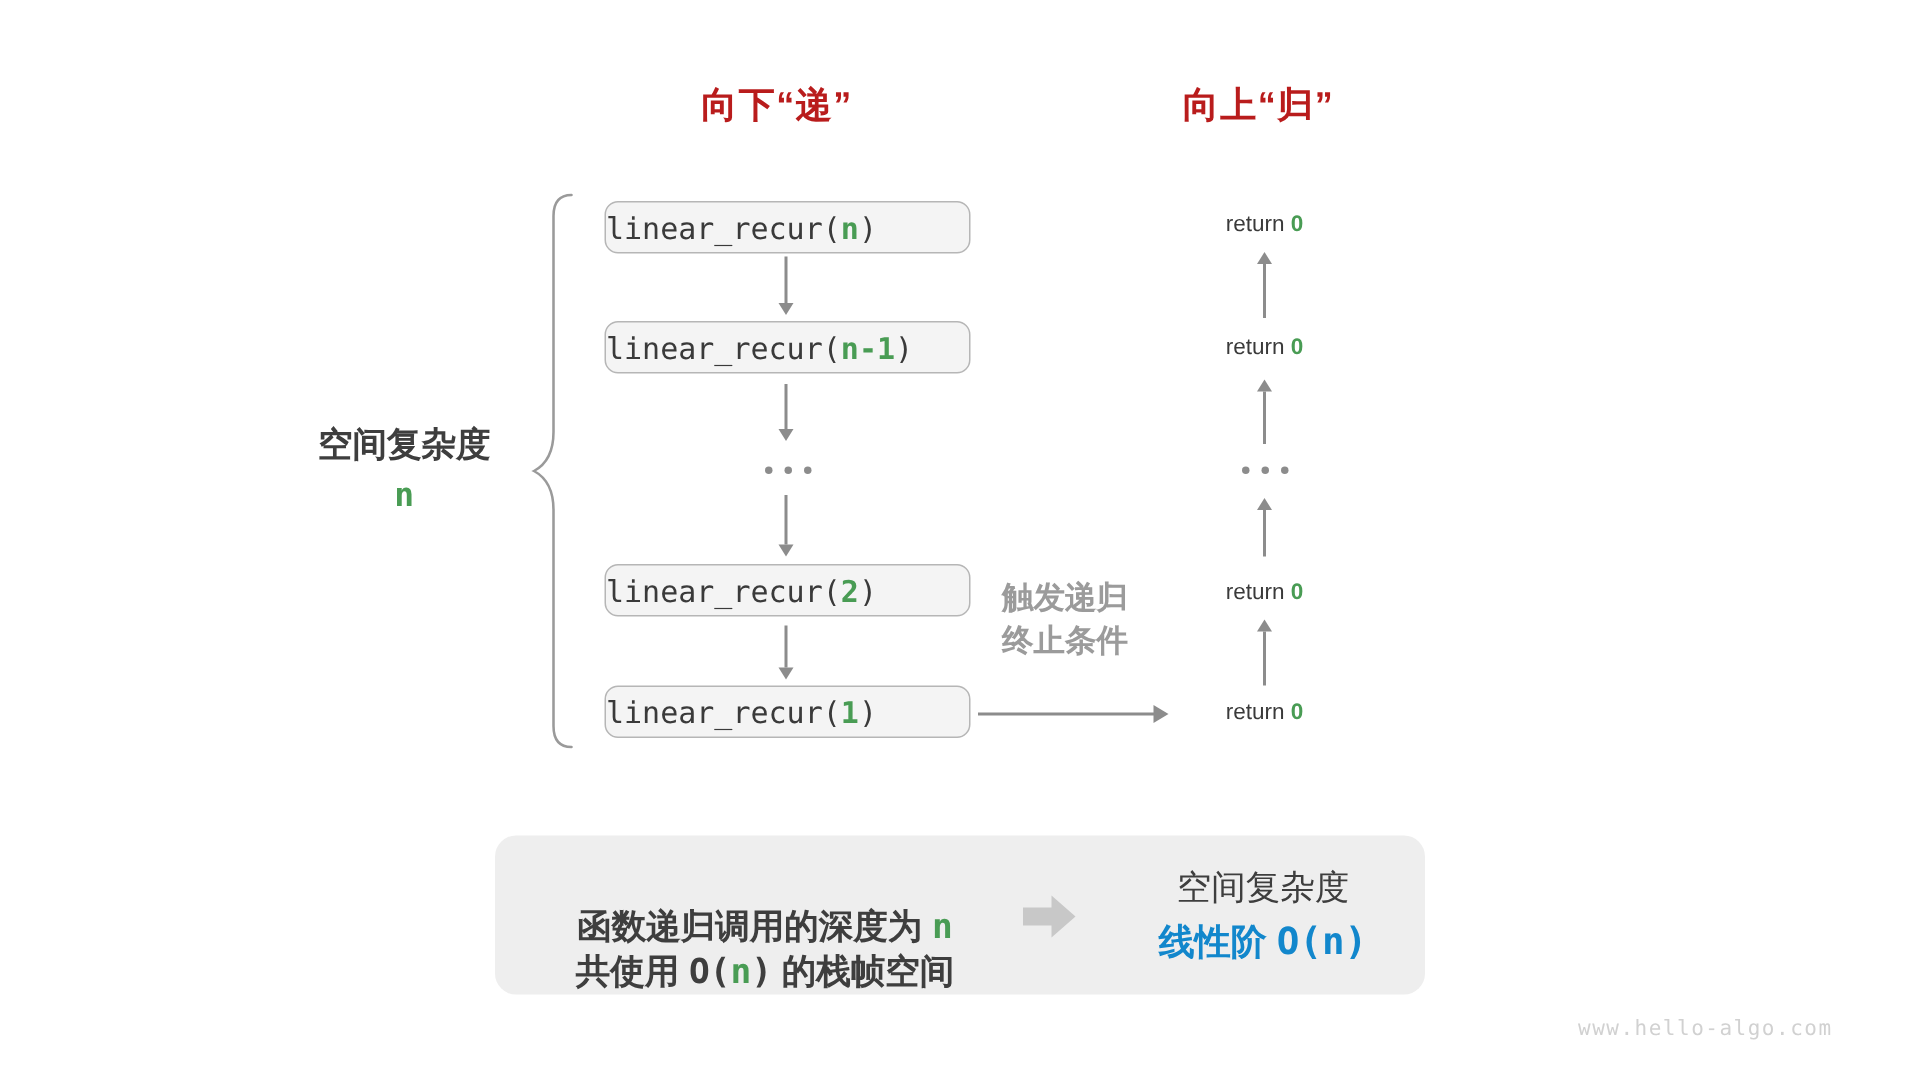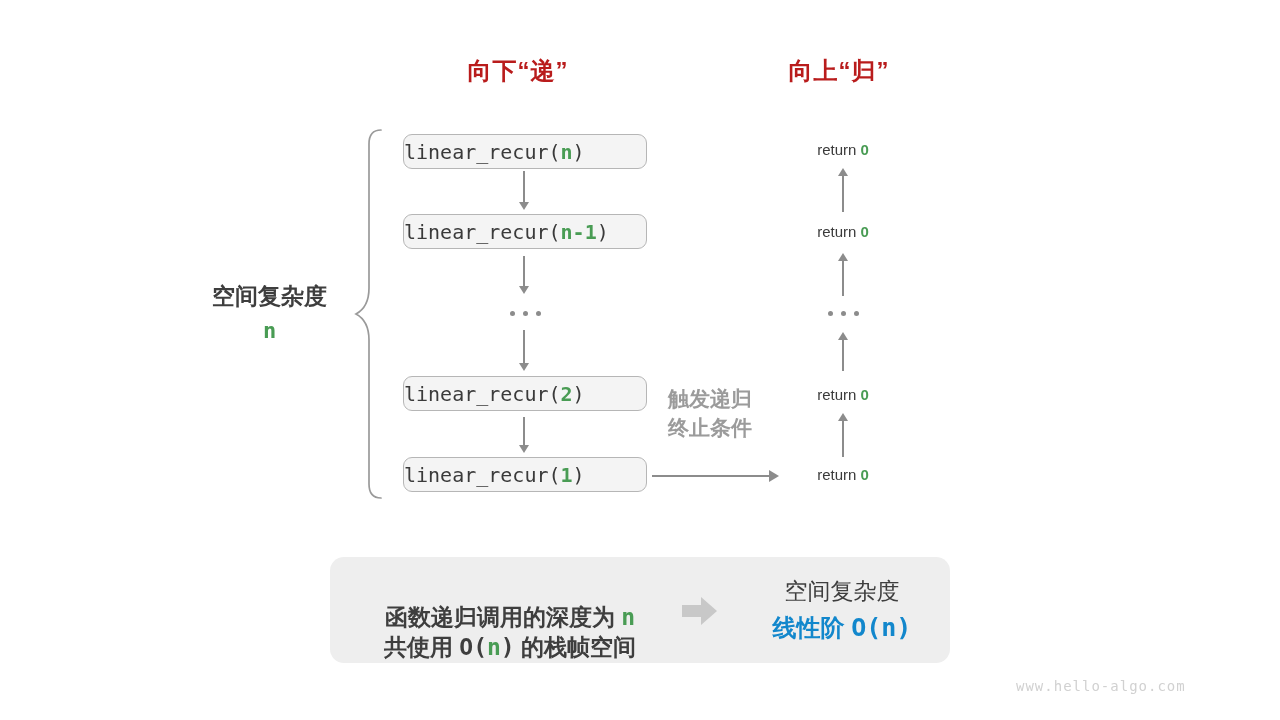--- a/index.html
+++ b/index.html
@@ -83,21 +83,21 @@
   #summary-panel{left:330px;top:557px;width:620px;height:106px;background:#eeeeee;border-radius:14px;}
   .sum-line{width:340px;left:340px;font-size:23px;font-weight:600;color:#3e3e3e;white-space:pre;}
   #sum-line1{top:578px;margin-top:24px;} #sum-line2{top:632px;}
   .mono{font-family:"DejaVu Sans Mono","Liberation Mono",monospace;}
   .green{color:#499c54;font-weight:bold;}
   #result-title{left:742px;top:576px;width:200px;font-size:23px;font-weight:normal;color:#3e3e3e;}
   #result-line{left:742px;top:612px;width:200px;font-size:24px;font-weight:bold;color:#1287cc;white-space:pre;}
   #result-line .mono{font-size:25px;}
 
   
-  #watermark{left:1016px;top:678px;font-size:14px;letter-spacing:1px;color:#d1d1d1;
+  #watermark{left:1052px;top:678px;font-size:14px;letter-spacing:1px;color:#d1d1d1;
     font-family:"DejaVu Sans Mono","Liberation Mono",monospace;text-align:center;}
 </style>
 </head>
 <body>
 
 <div class="abs col-header center" id="hdr-descend">向下“递”</div>
 <div class="abs col-header center" id="hdr-ascend">向上“归”</div>
 
 <svg class="abs" id="brace" width="32" height="372" viewBox="0 0 32 372">
   <path d="M 29 2 Q 17 2 17 16 L 17 160 Q 17 179 4 186 Q 17 193 17 212 L 17 356 Q 17 370 29 370" fill="none" stroke="#9a9a9a" stroke-width="1.7" stroke-linecap="round"></path>

